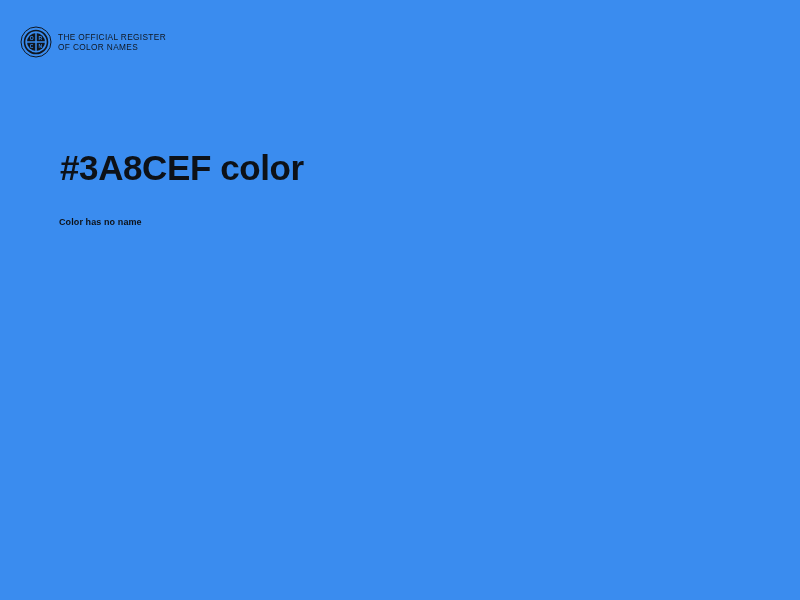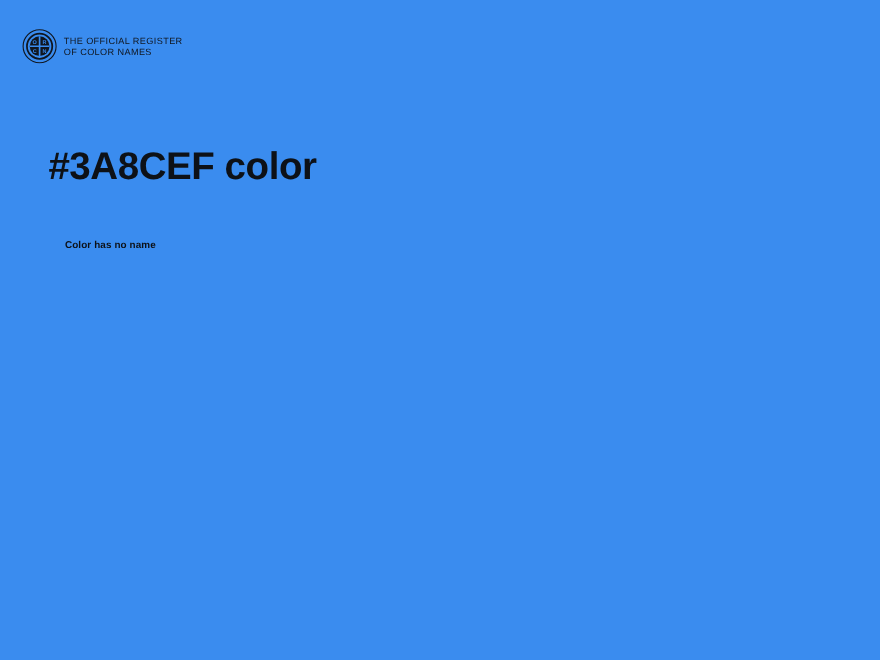--- a/index.html
+++ b/index.html
@@ -57,21 +57,21 @@
     left: 42px;
     top: 128px;
     width: 700px;
   }
   .color-title {
     font-family: "Liberation Sans", sans-serif;
     font-size: 35px;
     font-weight: bold;
     letter-spacing: -0.4px;
     color: #0d1117;
-    margin: 2px;
+    margin: 18px;
     line-height: 44px;
     white-space: nowrap;
   }
   .color-subtitle {
     font-family: "Liberation Sans", sans-serif;
     font-size: 9px;
     font-weight: bold;
     letter-spacing: 0.1px;
     color: #0d1117;
     margin: 17px;

